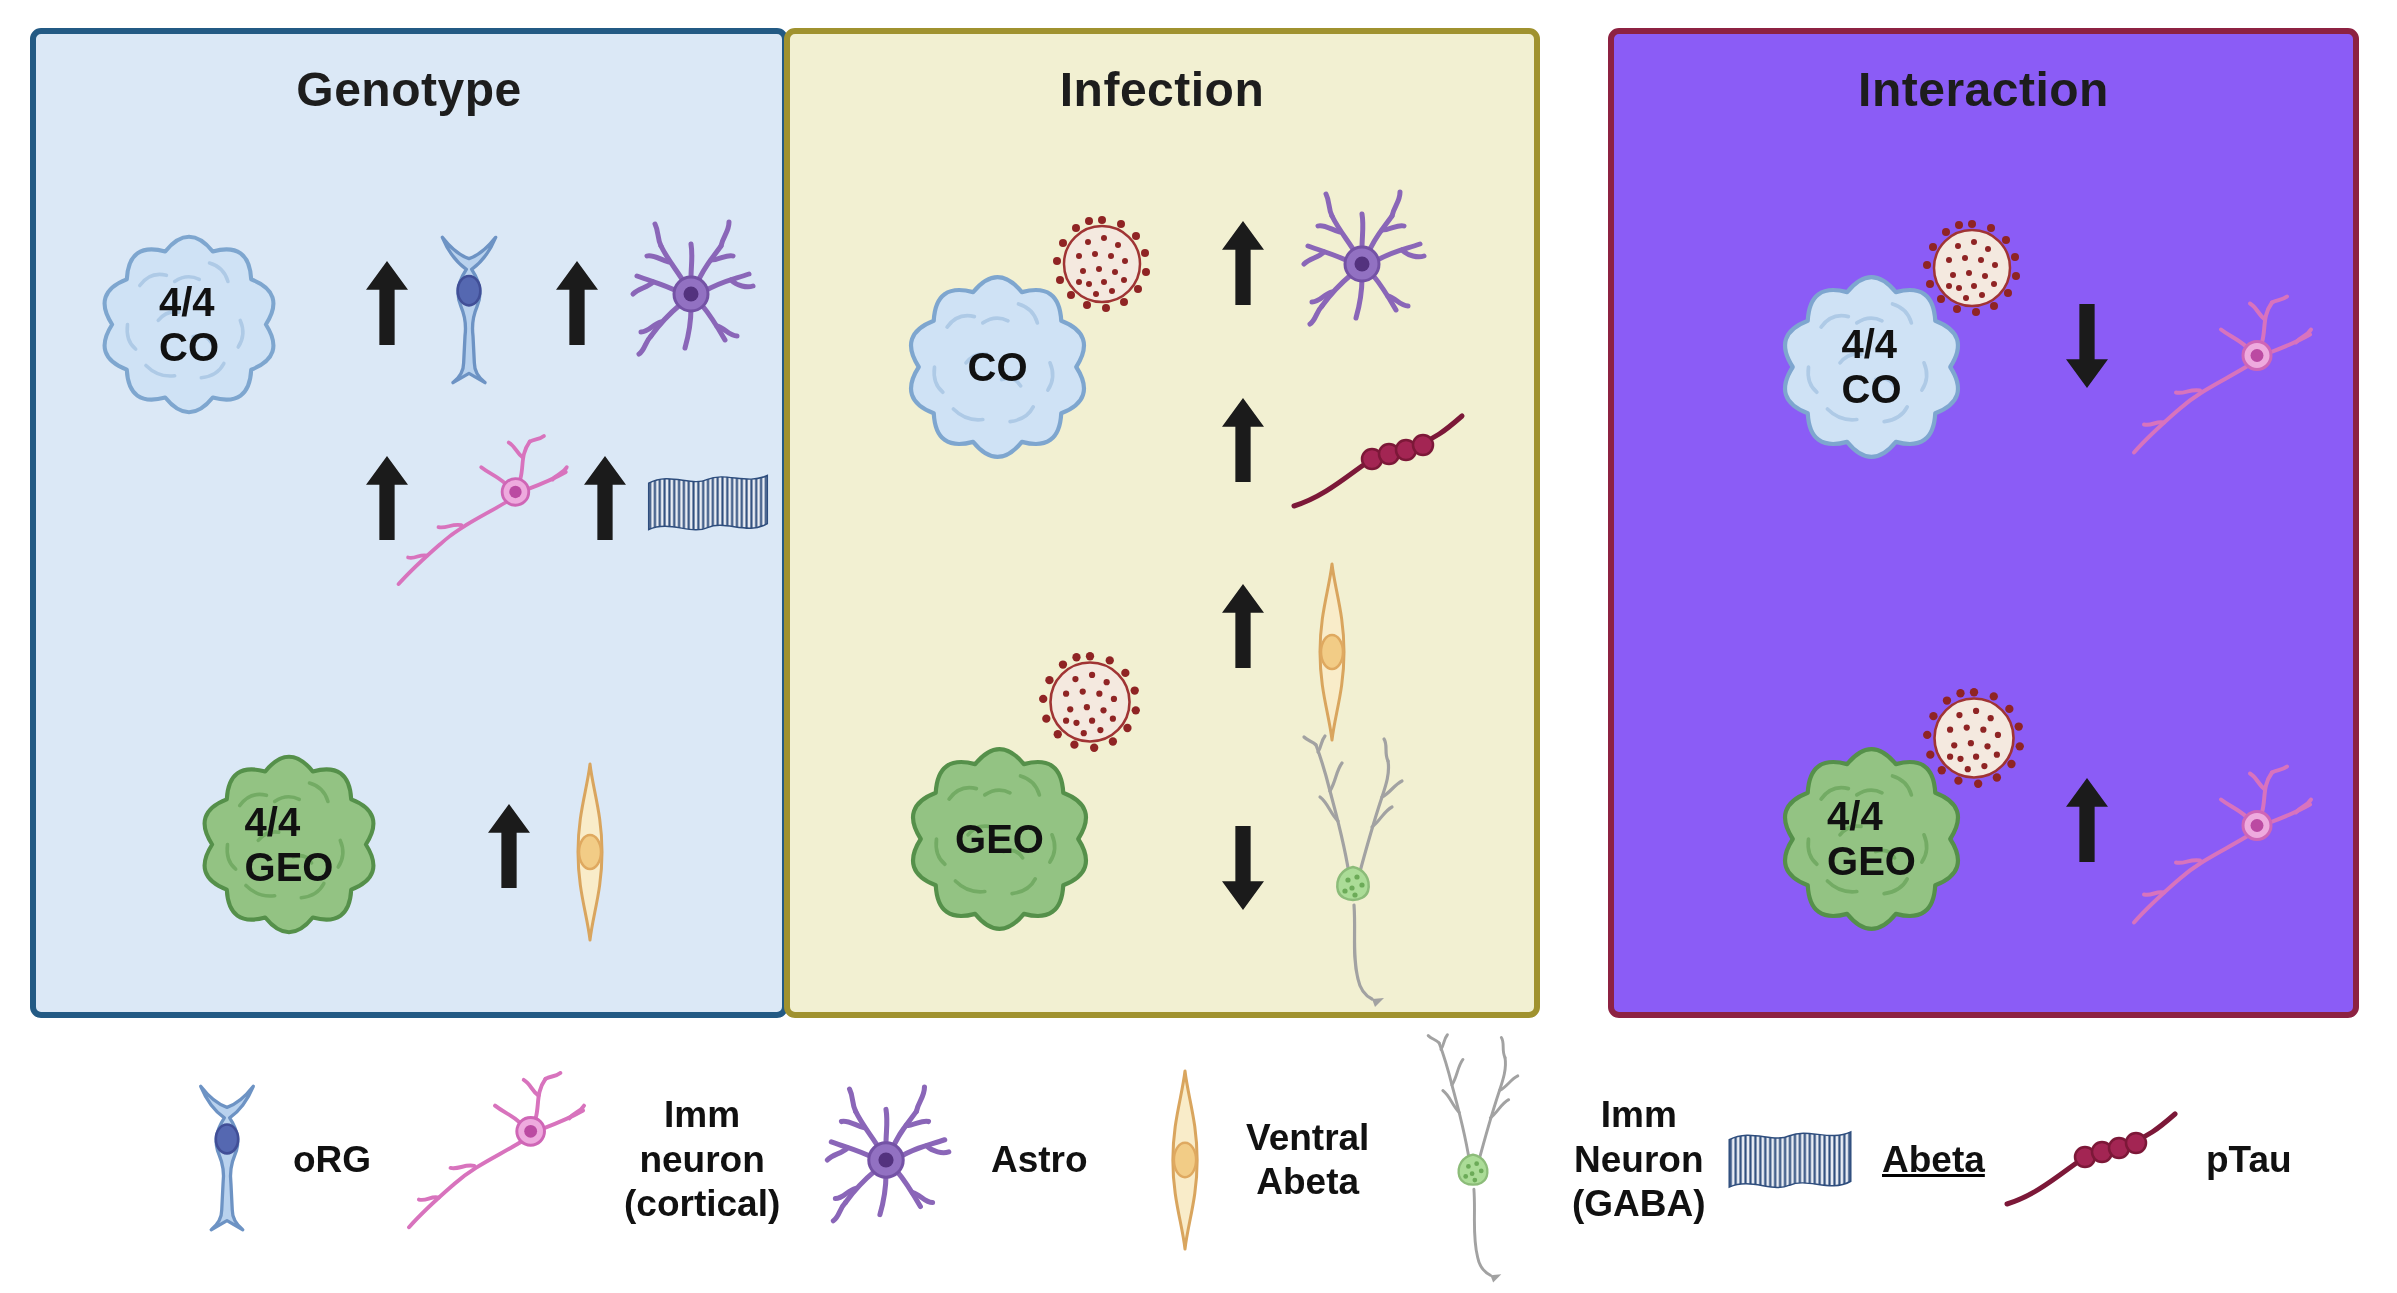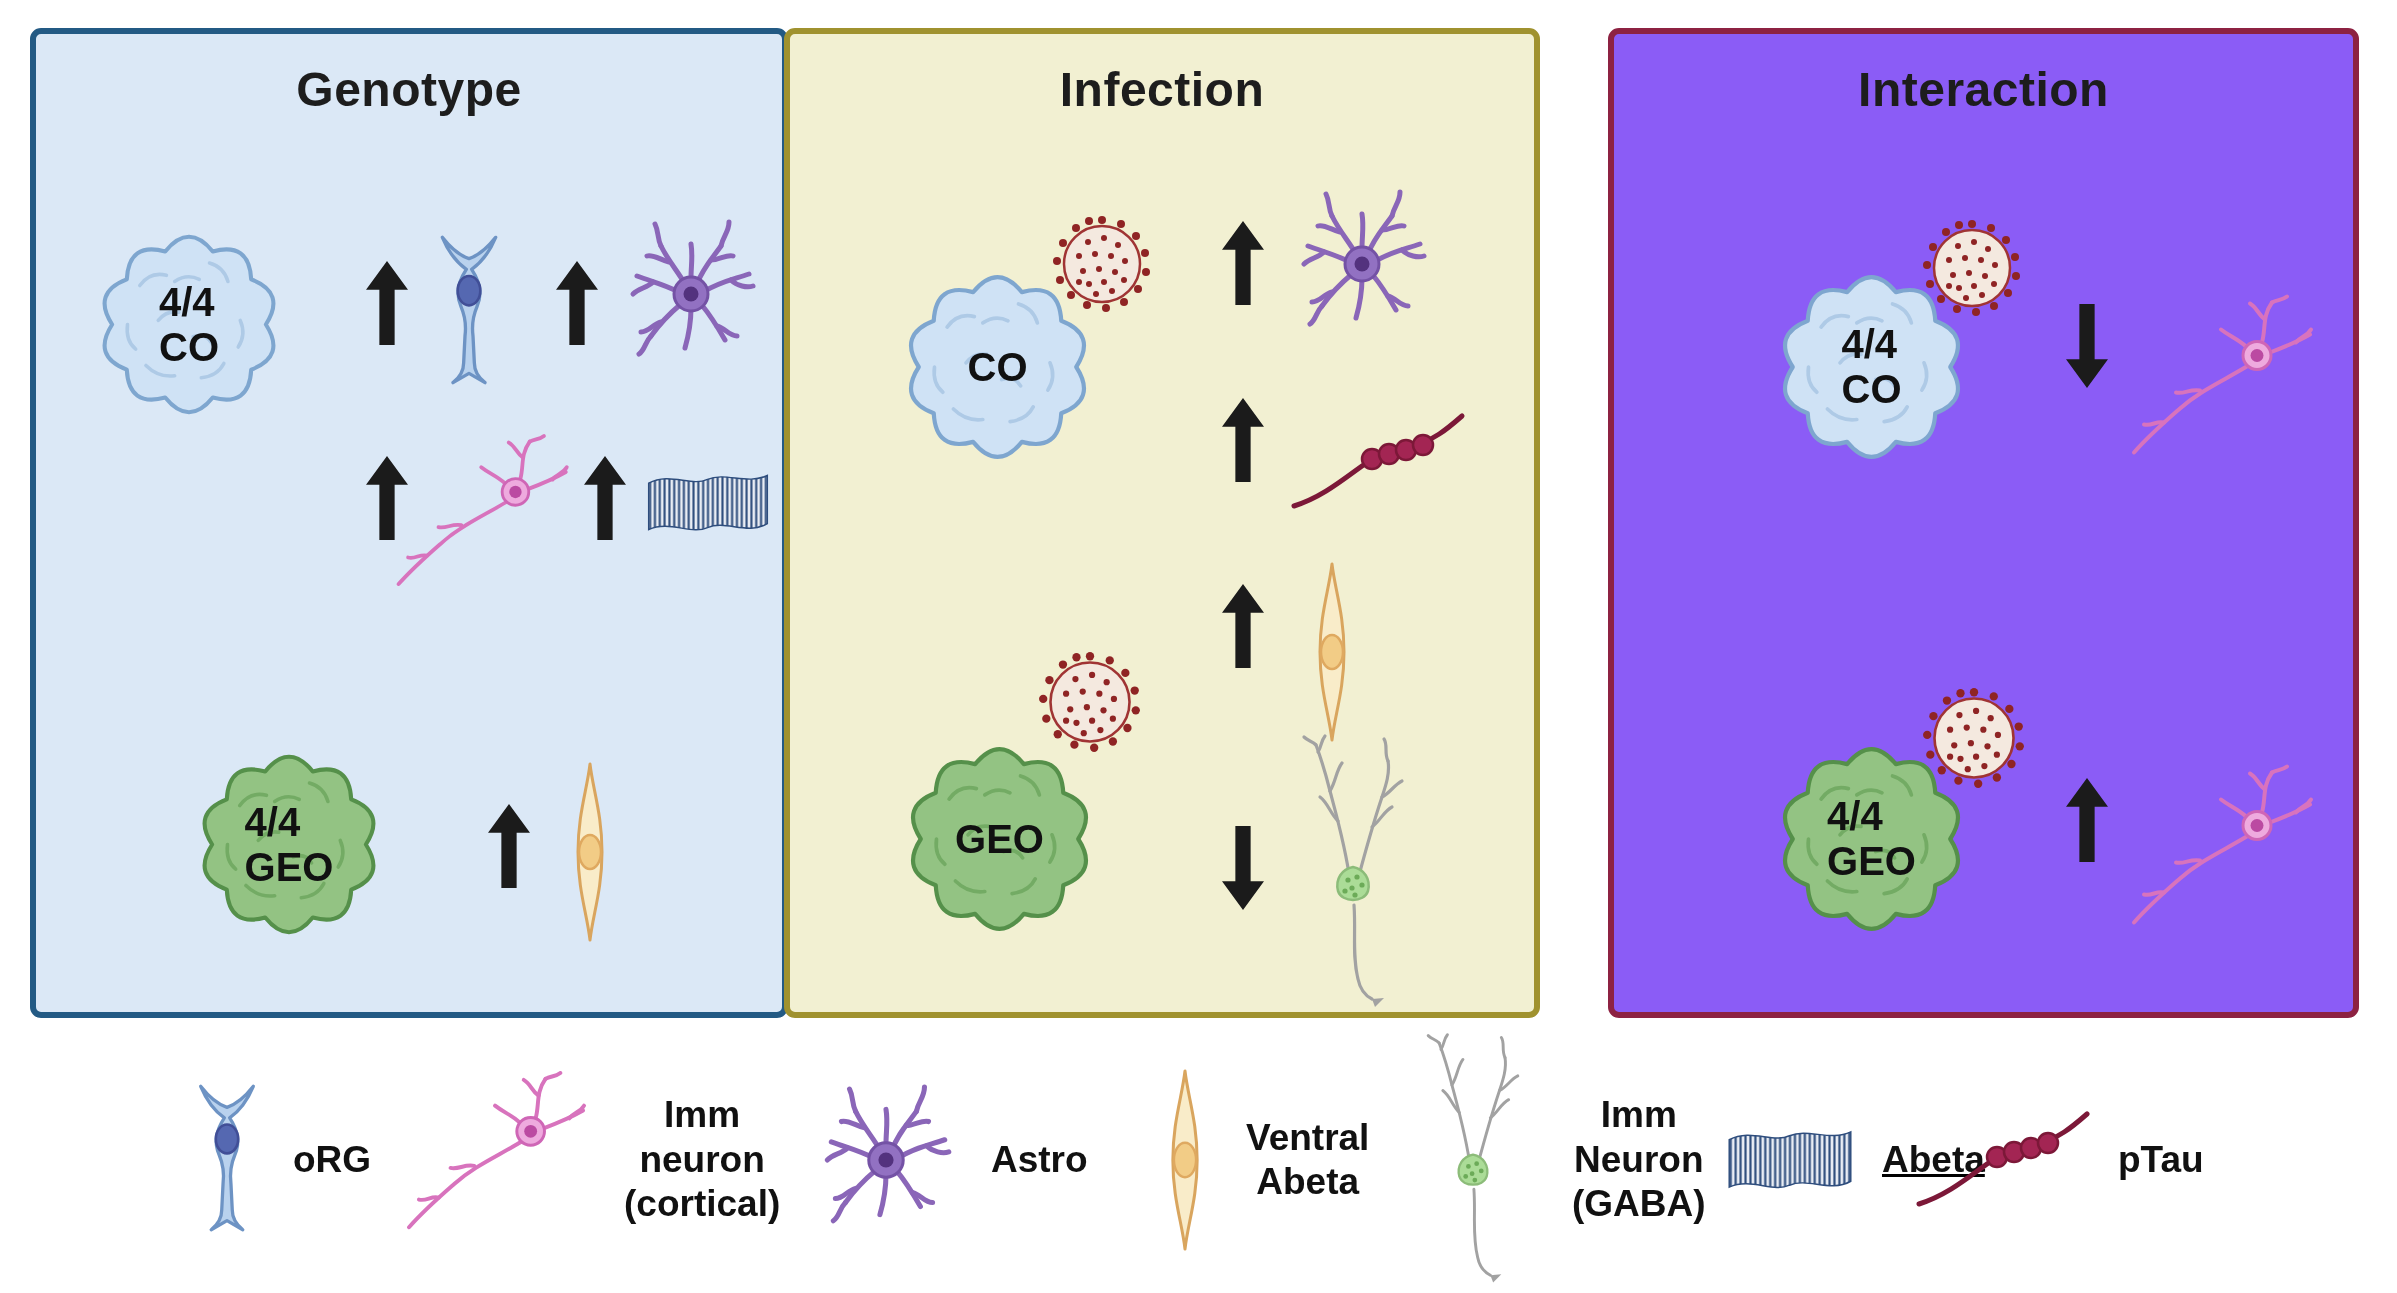--- a/index.html
+++ b/index.html
@@ -380,21 +380,21 @@
 (GABA)</div>
     </div>
 
     <div class="legend-item" style="left:1722px;text-decoration:underline;">
       <svg class="icon" style="width:136px; height:84px;">
           <use href="#sym-abeta"></use>
         </svg>
       <div class="legend-label">Abeta</div>
     </div>
 
-    <div class="legend-item" style="left:1912px;">
+    <div class="legend-item" style="left:2000px;">
       <svg class="icon" style="width:182px; height:100px;">
           <use href="#sym-ptau"></use>
         </svg>
       <div class="legend-label">pTau</div>
     </div>
 
   </div>
 </div>
 
 </body></html>

